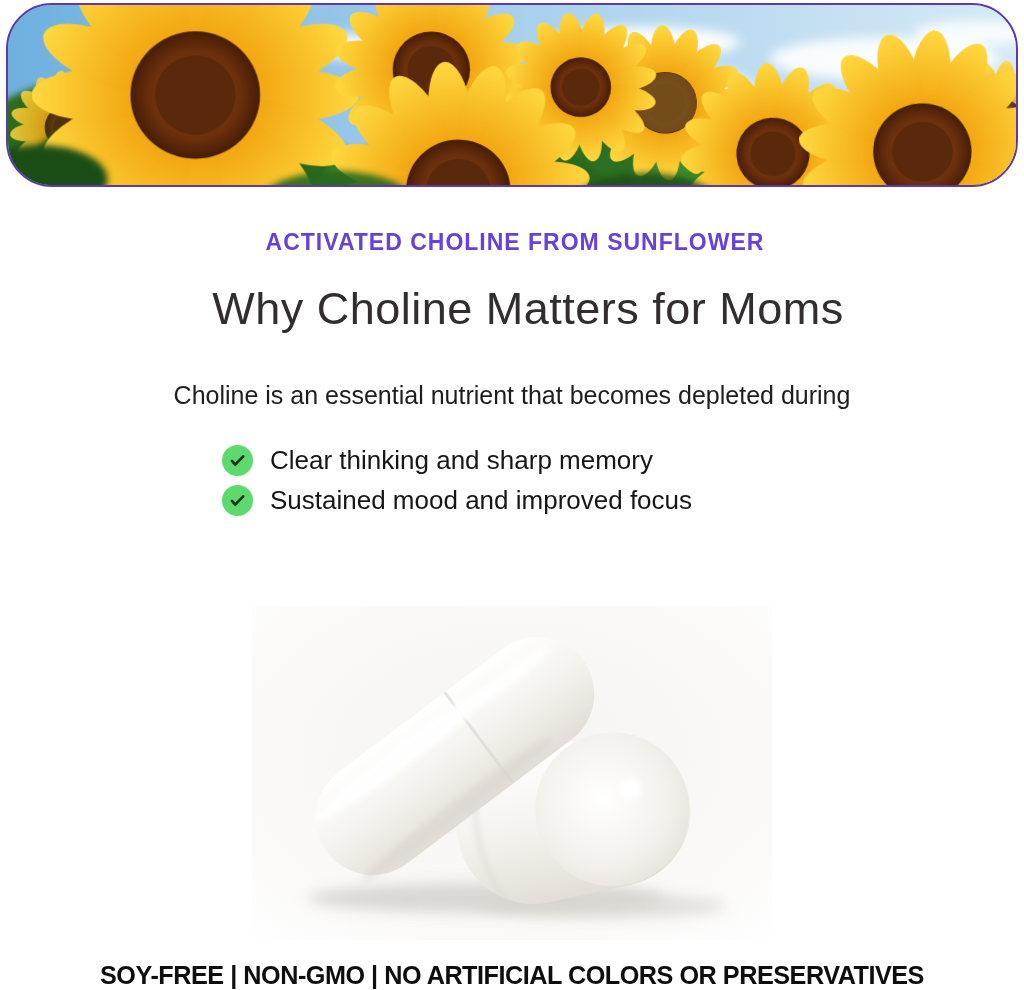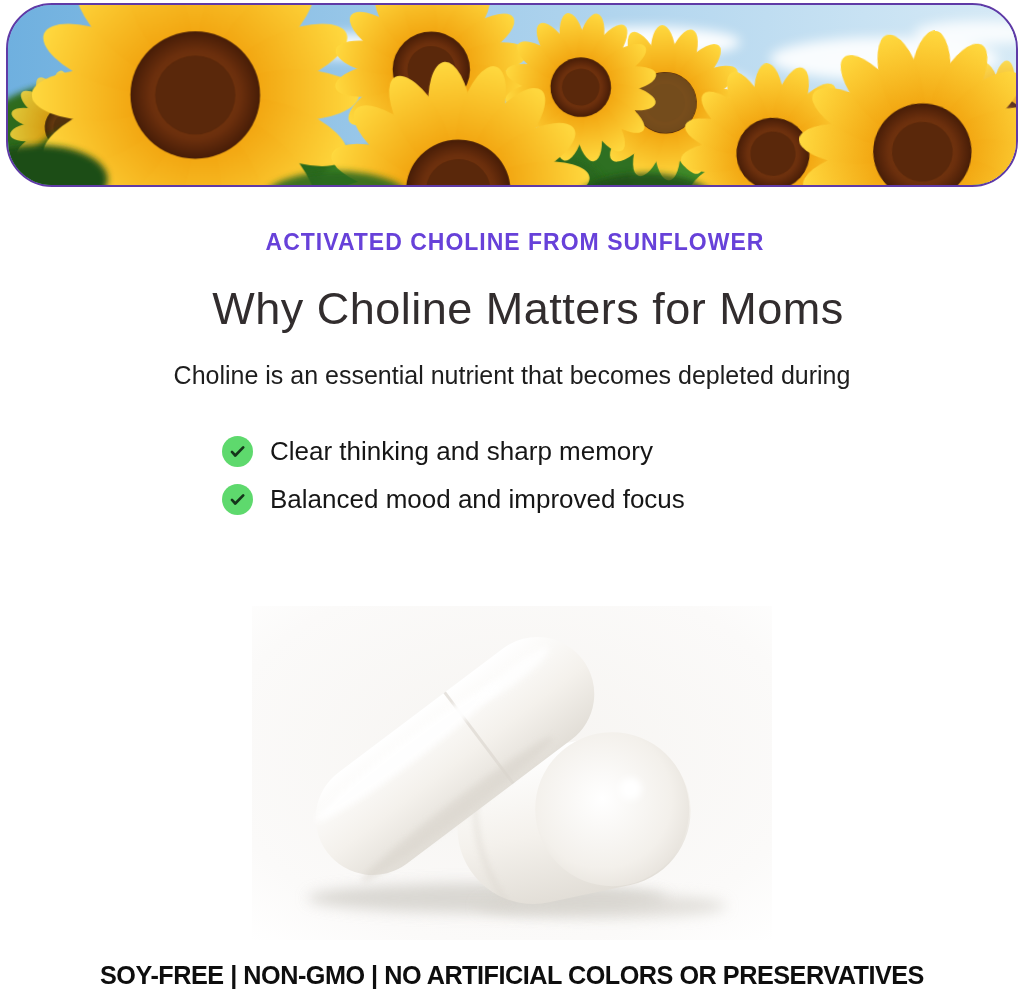--- a/index.html
+++ b/index.html
@@ -27,28 +27,28 @@
   .eyebrow{
     position:absolute;top:229px;left:3px;width:100%;text-align:center;
     color:var(--accent-purple);font-weight:700;font-size:23px;letter-spacing:1px;
   }
   .heading{
     position:absolute;top:267px;left:0;width:100%;text-align:center;
     color:var(--heading-color);font-weight:500;font-size:45px;letter-spacing:.5px;
     margin:16px;
   }
   .intro{
-    position:absolute;top:356px;left:0;width:100%;text-align:center;
+    position:absolute;top:376px;left:0;width:100%;text-align:center;
     color:var(--body-color);font-size:25px;line-height:39px;font-weight:400;
   }
   .intro span{display:block;}
   
   .benefits{
-    position:absolute;top:435px;left:222px;margin:0;padding:0;list-style:none;
-    display:flex;flex-direction:column;gap:16px;
+    position:absolute;top:444px;left:222px;margin:0;padding:0;list-style:none;
+    display:flex;flex-direction:column;gap:8px;
   }
   .benefit{
     display:flex;align-items:center;gap:17px;height:32px;
     font-size:26px;color:#161616;
   }
   .check{
     width:31px;height:31px;border-radius:50%;flex:0 0 31px;
     background:var(--check-green);
     display:flex;align-items:center;justify-content:center;
   }
@@ -178,21 +178,21 @@
         </svg>
     </span>
     <span>Clear thinking and sharp memory</span>
   </li>
   <li class="benefit">
     <span class="check">
       <svg viewBox="0 0 24 24">
           <path d="M5 12.5l4.2 4.5L19.2 6.8" stroke="#14351a" stroke-width="3.4" fill="none" stroke-linecap="round" stroke-linejoin="round"></path>
         </svg>
     </span>
-    <span>Balanced mood and improved focus</span>
+    <span>Sustained mood and improved focus</span>
   </li>
 </ul>
 
 <div class="capsules">
   <svg viewBox="0 0 520 334">
     <defs>
       <radialGradient id="photoBg" cx="0.5" cy="0.45" r="0.75">
         <stop offset="0" stop-color="#f6f4f1"></stop>
         <stop offset="0.75" stop-color="#fbfaf9"></stop>
         <stop offset="1" stop-color="#ffffff"></stop>

